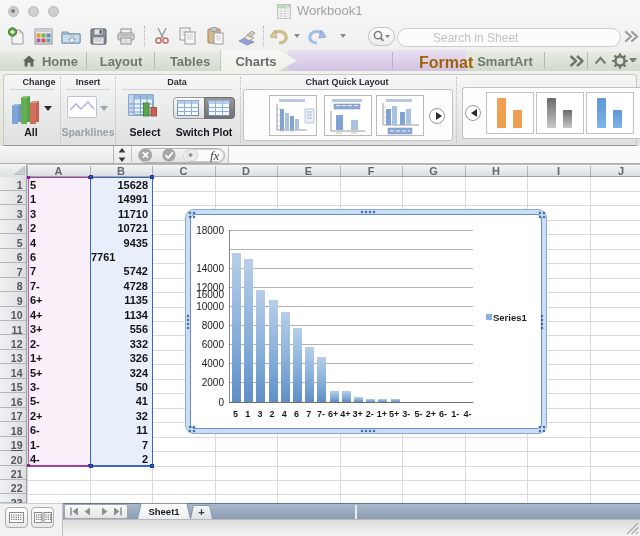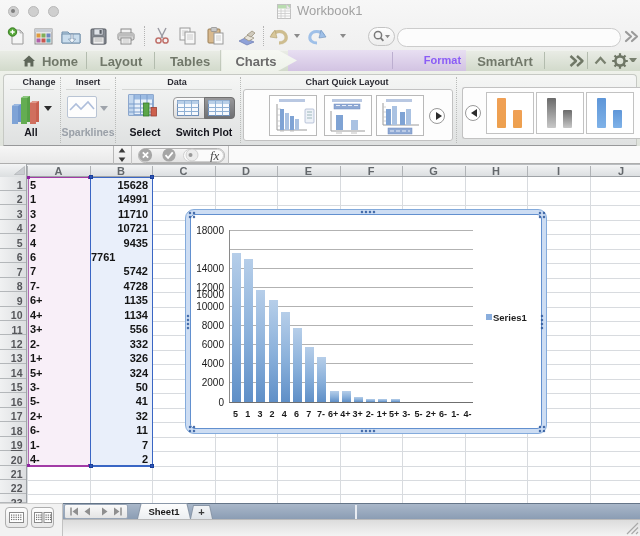--- a/index.html
+++ b/index.html
@@ -87,37 +87,38 @@
       <path d="M17 3l5 7-7 1Z" fill="#9fc0e8" stroke="#6f90b8" stroke-width="0.6"></path>
     </svg>
 <div style="position:absolute;left:340px;top:34px;width:0px;height:0px;border-left:3.5px solid transparent;border-right:3.5px solid transparent;border-top:4px solid #8a8a8a;"></div>
 <div style="position:absolute;left:368px;top:27px;width:27px;height:19px;border:1px solid #c3c3c3;border-radius:10px;background:linear-gradient(#fdfdfd,#ededed);"></div>
 <svg class="ab" style="left:372px;top:30px;" width="20" height="13" viewBox="0 0 20 13">
       <circle cx="6" cy="5.2" r="3.6" fill="none" stroke="#7a7a7a" stroke-width="1.5"></circle>
       <path d="M8.6 7.8L11.4 10.8" stroke="#7a7a7a" stroke-width="1.8"></path>
       <path d="M13 5l5 0-2.5 3.2Z" fill="#8a8a8a"></path>
     </svg>
 <div style="position:absolute;left:397px;top:27.5px;width:224px;height:19px;border:1.5px solid #cccccc;border-radius:10px;background:#fcfcfc;"></div>
+<div style="position:absolute;left:433px;top:30.5px;width:160px;height:15px;font-size:12px;color:#c2c2c2;">Search in Sheet</div>
 <svg class="ab" style="left:624px;top:30px;" width="15" height="13" viewBox="0 0 15 13">
       <path d="M2 2l5 4.5L2 11M8 2l5 4.5L8 11" fill="none" stroke="#9a9a9a" stroke-width="2.2" stroke-linecap="round" stroke-linejoin="round"></path>
     </svg>
 <div style="position:absolute;left:0px;top:50px;width:640px;height:21px;background:linear-gradient(#e9ece5,#d2dacb);border-top:1px solid #f0f2ee;"></div>
 <div style="position:absolute;left:288px;top:50px;width:178px;height:21px;background:linear-gradient(#e8dff2,#d2c3e2);"></div>
 <div class="ab" style="left:221px;top:50px;width:76px;height:21px;background:linear-gradient(#f6f8f3,#eef2ea);clip-path:polygon(0 0,75% 0,100% 50%,75% 100%,0 100%);"></div>
 <div class="ab" style="left:220px;top:50px;width:82px;height:21px;opacity:0.5;background:#aab4a2;clip-path:polygon(0 0,1.5% 0,1.5% 100%,0 100%);"></div>
 <div style="position:absolute;left:86px;top:52px;width:1px;height:17px;background:#b3bcae;"></div>
 <div style="position:absolute;left:154px;top:52px;width:1px;height:17px;background:#b3bcae;"></div>
 <div style="position:absolute;left:392px;top:52px;width:1px;height:17px;background:#bcaed0;"></div>
 <div style="position:absolute;left:544px;top:52px;width:1px;height:17px;background:#b3bcae;"></div>
 <div style="position:absolute;left:587px;top:52px;width:1px;height:17px;background:#b3bcae;"></div>
 <div style="position:absolute;left:34px;top:54px;width:52px;height:15px;font-size:13px;font-weight:bold;text-align:center;color:#71786a;">Home</div>
 <div style="position:absolute;left:88px;top:54px;width:66px;height:15px;font-size:13px;font-weight:bold;text-align:center;color:#71786a;">Layout</div>
 <div style="position:absolute;left:158px;top:54px;width:64px;height:15px;font-size:13px;font-weight:bold;text-align:center;color:#71786a;">Tables</div>
 <div style="position:absolute;left:226px;top:54px;width:60px;height:15px;font-size:13px;font-weight:bold;text-align:center;color:#6b6b6b;">Charts</div>
-<div style="position:absolute;left:394px;top:54px;width:72px;height:15px;font-size:11px;font-weight:bold;text-align:center;color:#8b5cf6;padding-left:25px;">Format</div>
+<div style="position:absolute;left:394px;top:54px;width:72px;height:15px;font-size:16px;font-weight:bold;text-align:center;color:#a16207;padding-left:25px;">Format</div>
 <div style="position:absolute;left:466px;top:54px;width:78px;height:15px;font-size:13px;font-weight:bold;text-align:center;color:#71786a;">SmartArt</div>
 <svg class="ab" style="left:23px;top:55px;" width="12" height="12" viewBox="0 0 12 12">
       <path d="M6 0.5L12 6H10.4V11.5H7.4V7.8H4.6V11.5H1.6V6H0Z" fill="#5f675a"></path>
     </svg>
 <svg class="ab" style="left:568px;top:54px;" width="17" height="14" viewBox="0 0 17 14">
       <path d="M2.5 2l5.5 5-5.5 5M9 2l5.5 5L9 12" fill="none" stroke="#6f7766" stroke-width="2.4" stroke-linejoin="round"></path>
     </svg>
 <svg class="ab" style="left:594px;top:56px;" width="13" height="9" viewBox="0 0 13 9">
       <path d="M1.5 7.5L6.5 2L11.5 7.5" fill="none" stroke="#79816f" stroke-width="2.2"></path>
     </svg>

